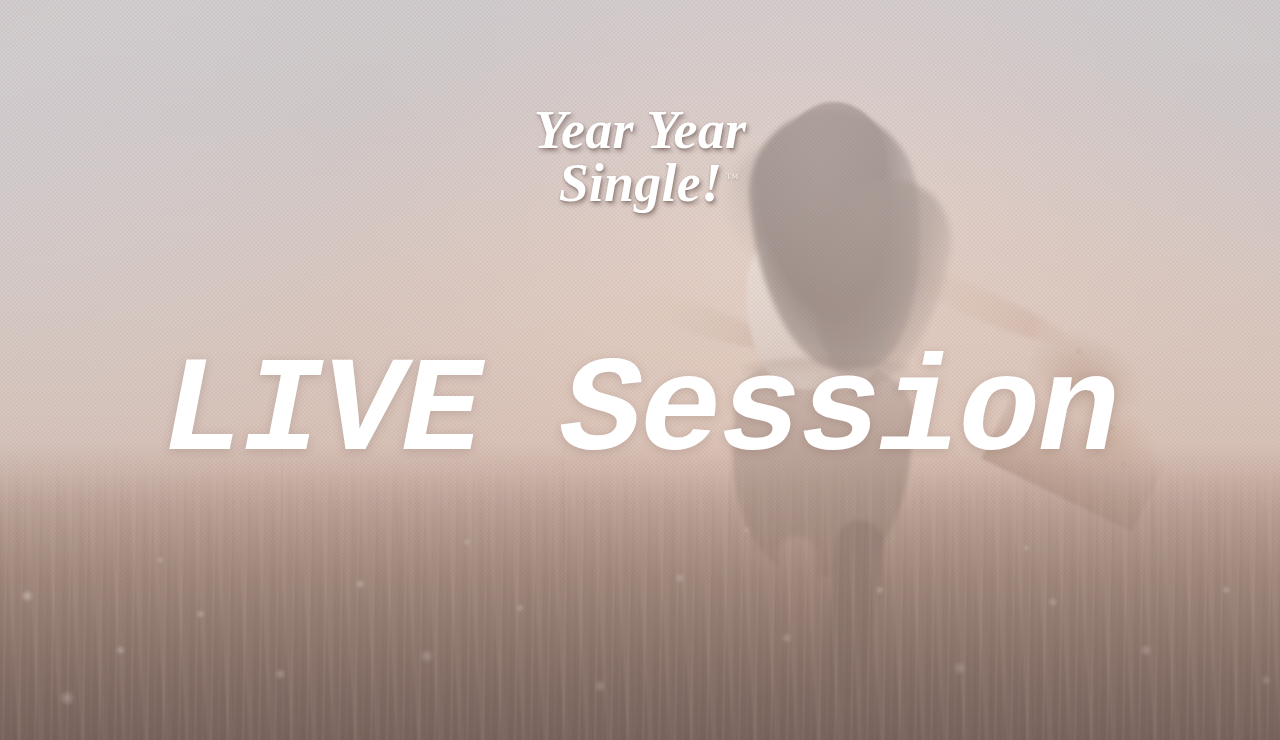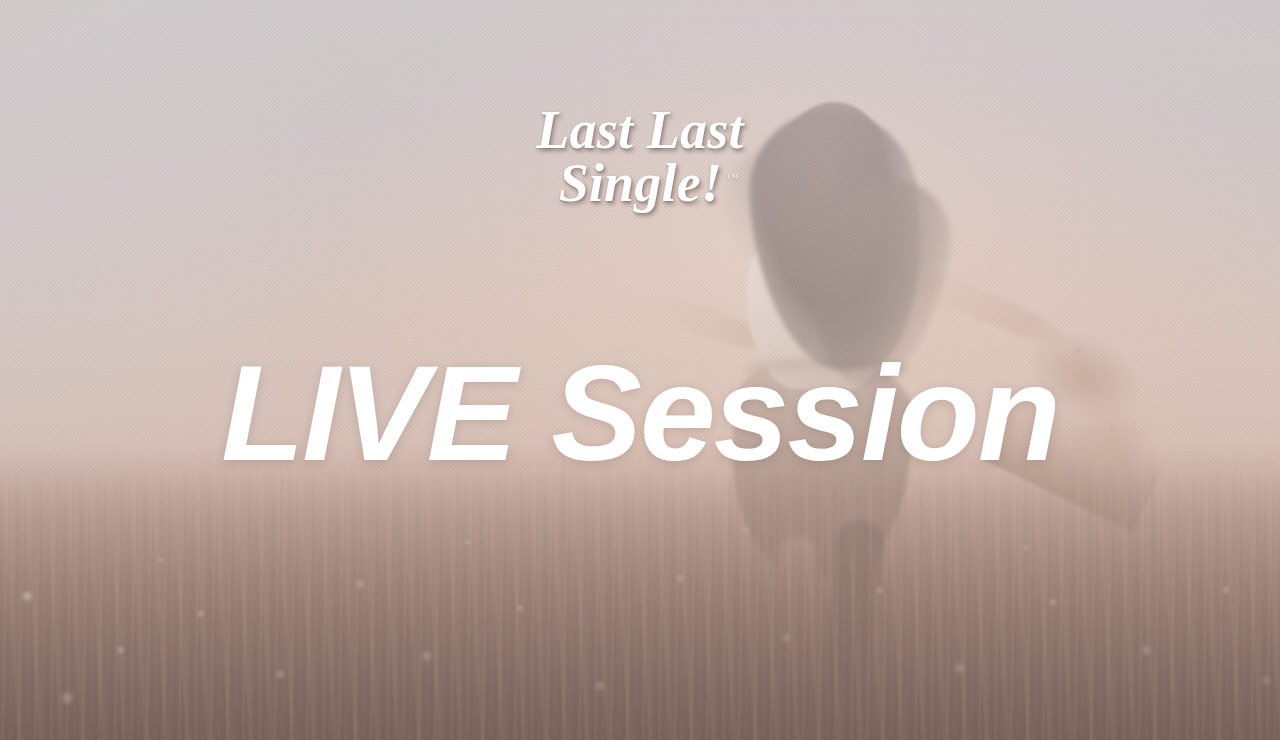--- a/index.html
+++ b/index.html
@@ -373,21 +373,21 @@
     color: #f4efec;
   }
 
   #session-title {
     position: absolute;
     left: 0;
     right: 0;
     top: 344px;
     text-align: center;
     color: #ffffff;
-    font-family: Liberation Sans, sans-serif;
+    font-family: Liberation Mono, monospace;
     font-style: italic;
     font-weight: 700;
     font-size: 136px;
     line-height: 1.02;
     letter-spacing: -2px;
     white-space: nowrap;
     text-shadow: 0 2px 10px rgba(104, 76, 68, 0.22);
     user-select: none;
   }
 
@@ -432,21 +432,21 @@
     <div class="stalks"></div>
     <div class="blooms"></div>
   </div>
 
   <div class="layer veil"></div>
   <div class="layer tint"></div>
   <div class="layer vignette"></div>
   <div class="layer mesh"></div>
 
   <div id="brand-logo">
-    <span class="logo-line logo-line-1">Last Last</span>
+    <span class="logo-line logo-line-1">Year Year</span>
     <span class="logo-line logo-line-2">
       <span>Single!</span><span class="tm">™</span>
     </span>
   </div>
 
   <div id="session-title">LIVE Session</div>
 
 </div>
 
 </body></html>

